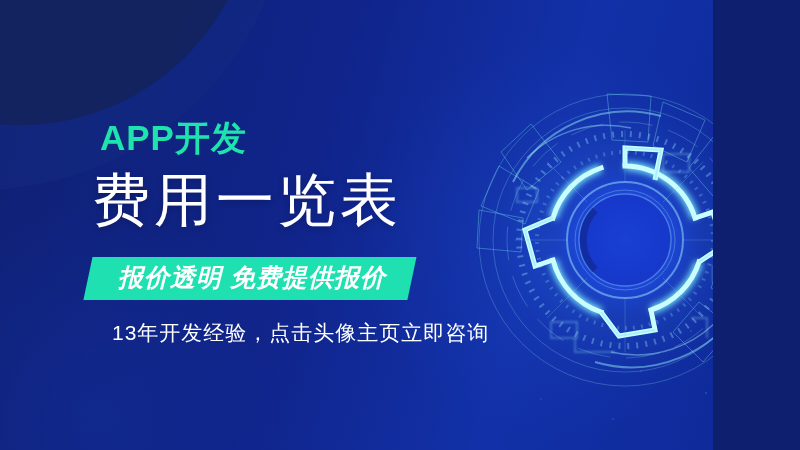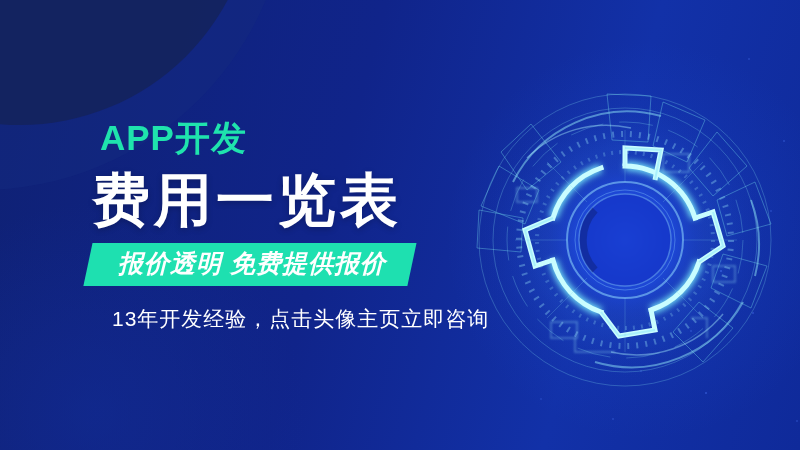--- a/index.html
+++ b/index.html
@@ -2,25 +2,26 @@
 <html><head>
 <meta charset="utf-8">
 <style>
   html, body {
     margin: 0;
     padding: 0;
     background: #0d1f6e;
   }
   #poster {
     position: relative;
-    width: 800px;
+    width: 704px;
     height: 450px;
     overflow: hidden;
     font-family: "Liberation Sans", "DejaVu Sans", sans-serif;
     background: linear-gradient(105deg, #0f2174 0%, #10248a 42%, #1231a8 72%, #0f2a9a 100%);
+    padding-left: 9px;
   }
 
   
   .bg-layer { position: absolute; inset: 0; }
 
   .corner-circle {
     position: absolute;
     width: 470px;
     height: 470px;
     left: -215px;
@@ -87,25 +88,25 @@
   .eyebrow {
     font-size: 35px;
     font-weight: bold;
     letter-spacing: 1px;
     line-height: 1;
     margin: 0 0 16px 8px;
     white-space: nowrap;
   }
   .headline {
     font-size: 58px;
-    font-weight: bold;
+    font-weight: normal;
     color: #ffffff;
     line-height: 1;
     letter-spacing: 4px;
-    margin: 0 0 14px 0;
+    margin: 0 0 28px 0;
     white-space: nowrap;
     text-shadow: 0 2px 6px rgba(0,0,0,0.22);
   }
   .badge {
     position: relative;
     display: inline-block;
     padding: 7px 26px 8px 30px;
     margin: 0 0 16px -4px;
     transform: skewX(-12deg);
   }

